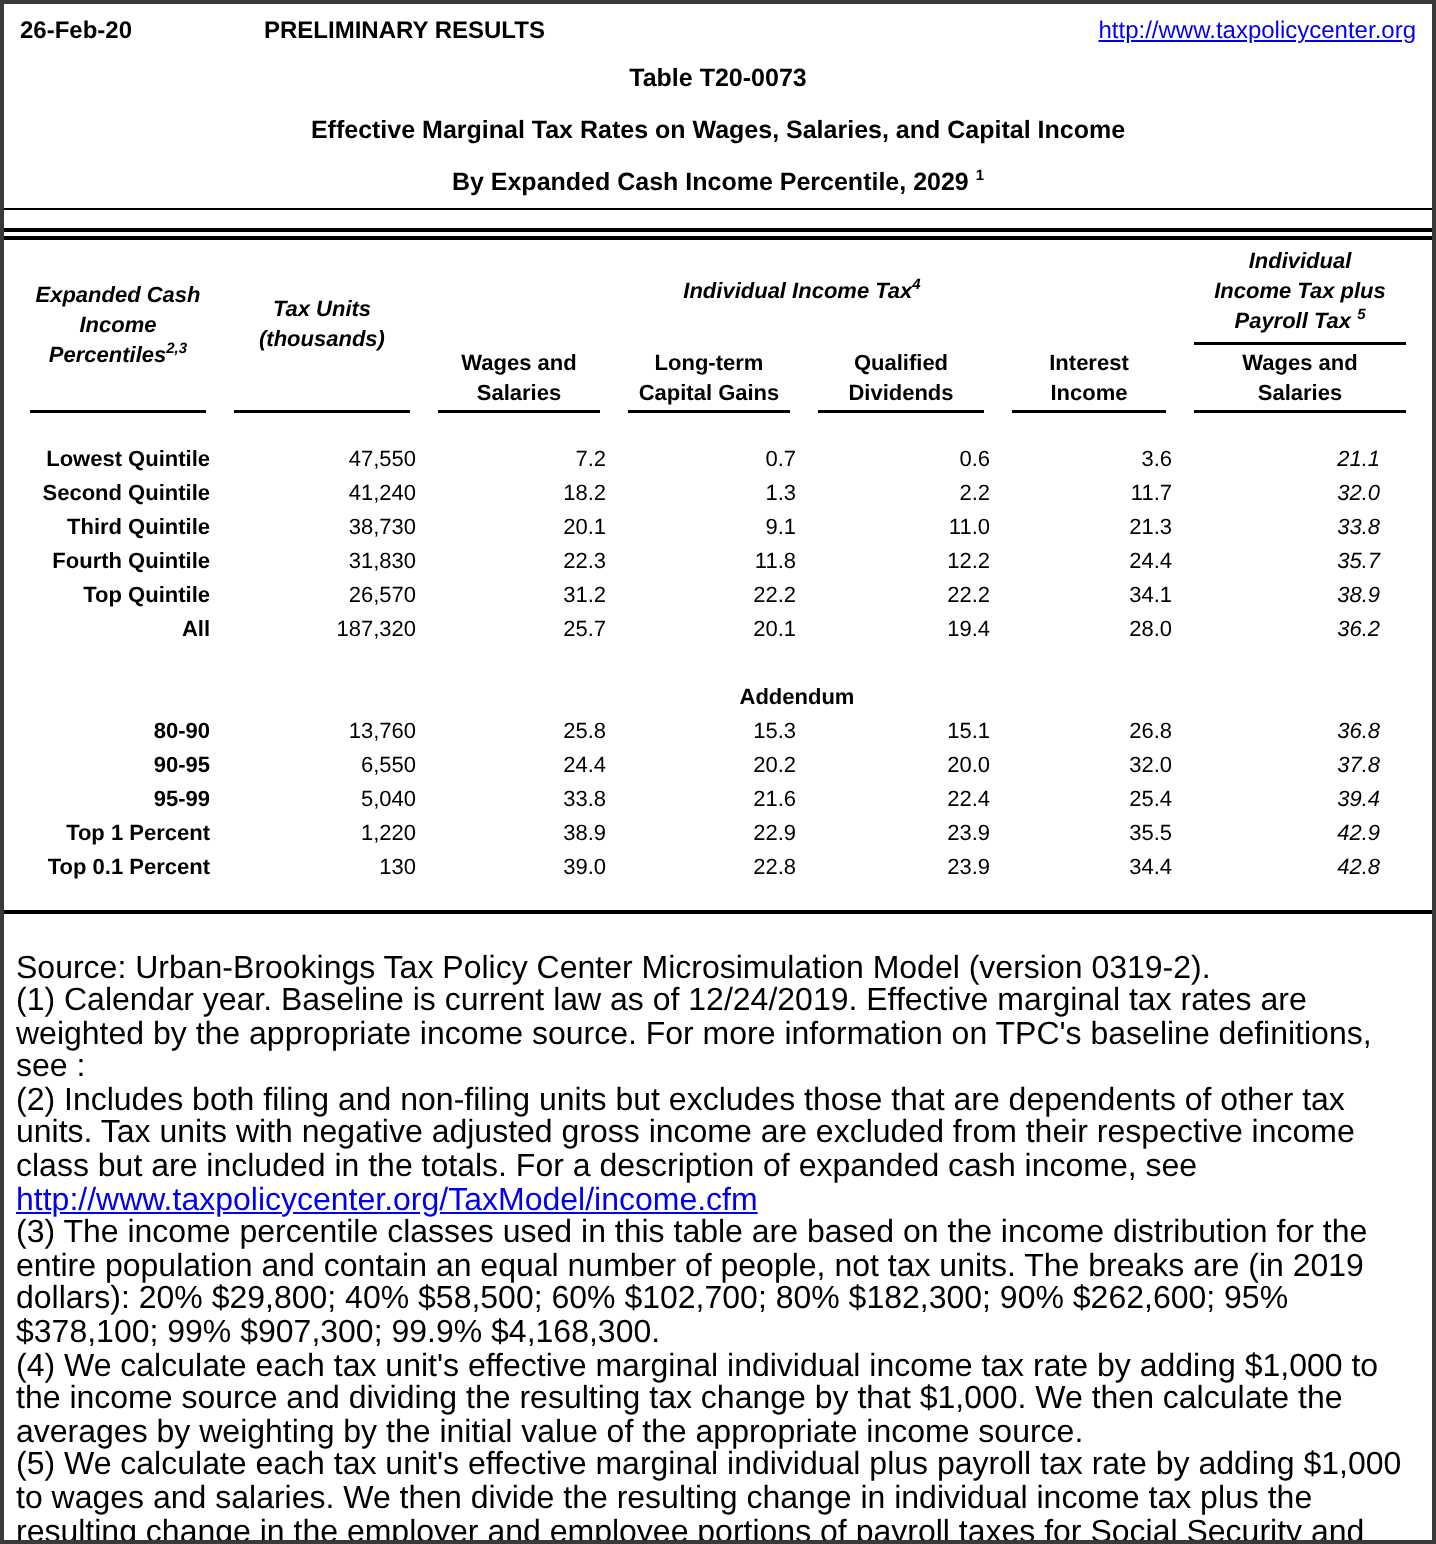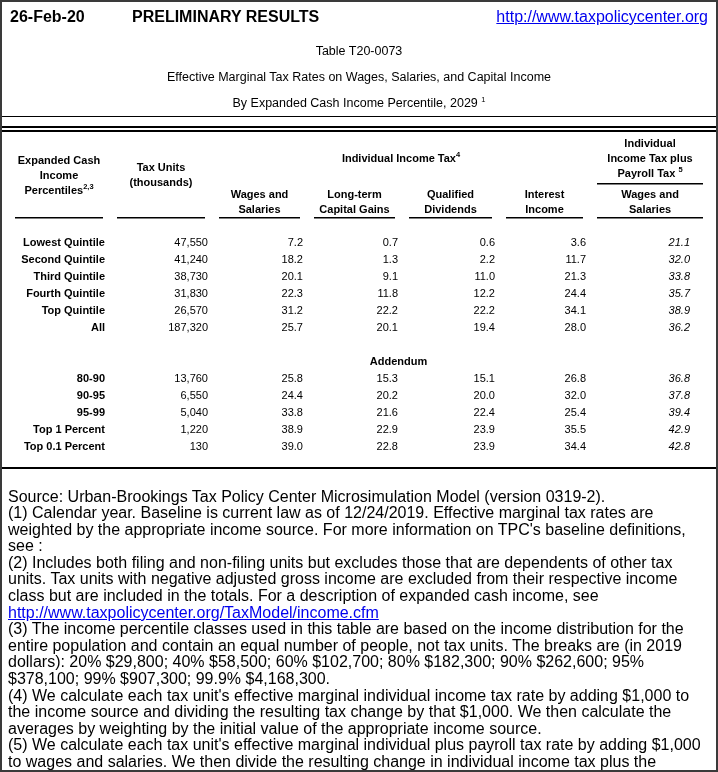--- a/index.html
+++ b/index.html
@@ -3,41 +3,41 @@
 <meta charset="utf-8">
 <style>
   html,body { margin:0; padding:0; background:#fff; }
   .page {
     width:718px; height:772px; box-sizing:border-box;
     border:2px solid #3a3a3a; background:#fff; color:#000;
     font-family:"Liberation Sans", sans-serif; position:relative; overflow:hidden;
   }
   
   .topbar { height:24px; box-sizing:border-box; padding:6px 8px 0 8px;
-            display:flex; align-items:flex-start; font-size:16px; }
+            display:flex; align-items:flex-start; font-size:12px; }
   .topbar .date { width:122px; font-weight:bold; }
   .topbar .status { flex:1; font-weight:bold; }
   .link { color:#0000ee; text-decoration:underline; cursor:pointer; }
   
-  .titles { margin-top:12px; height:78px; text-align:center;
-            font-weight:normal; font-size:12.5px; }
+  .titles { margin-top:0; height:78px; text-align:center;
+            font-weight:bold; font-size:12.5px; }
   .titles div { line-height:26px; }
   sup { font-size:7.5px; line-height:0; vertical-align:super; }
   
   .rule1 { height:1px;   background:#000; margin-top:0; }
   .rule2 { height:1.5px; background:#000; margin-top:9px; }
   .rule3 { height:2px;   background:#000; margin-top:2px; }
   .rule4 { height:2px;   background:#000; }
   
   table { border-collapse:collapse; table-layout:fixed; width:702px; margin:0 8px 0 6px; }
   col.c1{width:102px} col.c2{width:102px} col.c3{width:95px} col.c4{width:95px}
   col.c5{width:97px}  col.c6{width:91px}  col.c7{width:120px}
   thead th { font-weight:bold; font-size:11px; line-height:15px;
              vertical-align:middle; text-align:center; padding:0; }
-  thead tr.hr1 th { height:53px; }
+  thead tr.hr1 th { height:53px;font-style:italic; }
   thead tr.hr2 th { height:34px; }
   .ul { background-image:linear-gradient(#000,#000); background-repeat:no-repeat;
         background-position:bottom center; background-size:calc(100% - 14px) 1.5px; }
   .ulwide { background-size:calc(100% - 8px) 1.5px; }
   tbody td { font-size:11px; height:17px; padding:0 4px 0 0;
              text-align:right; white-space:nowrap; vertical-align:middle; }
   tbody td.label { font-weight:bold; padding-right:5px; }
   tbody td.c7 { padding-right:20px;font-style:italic; }
   tr.spacer-top td { height:15px; }
   tr.spacer-bottom td { height:12px; }

